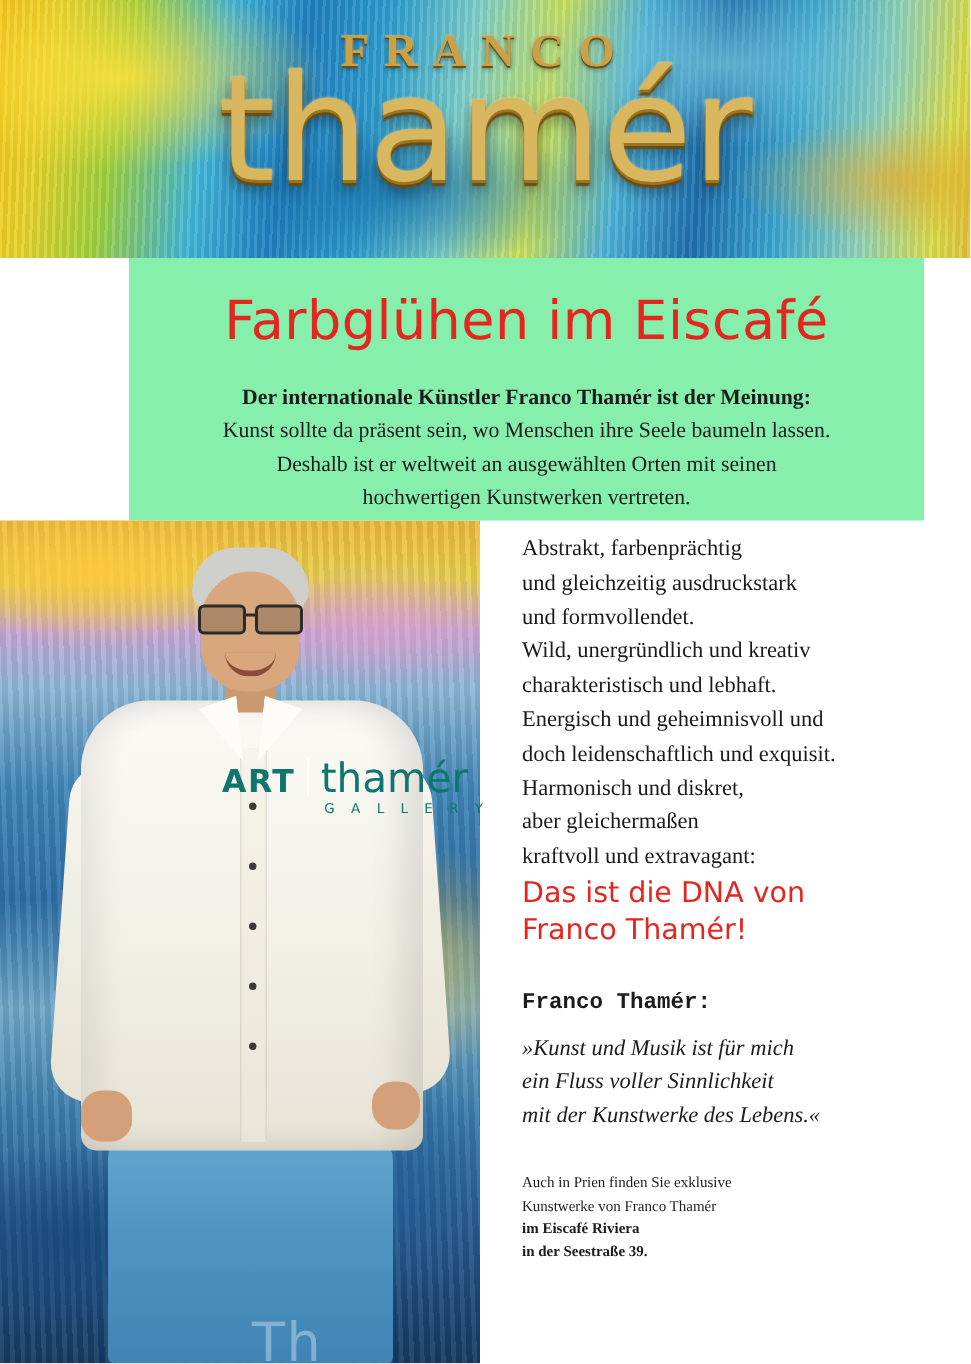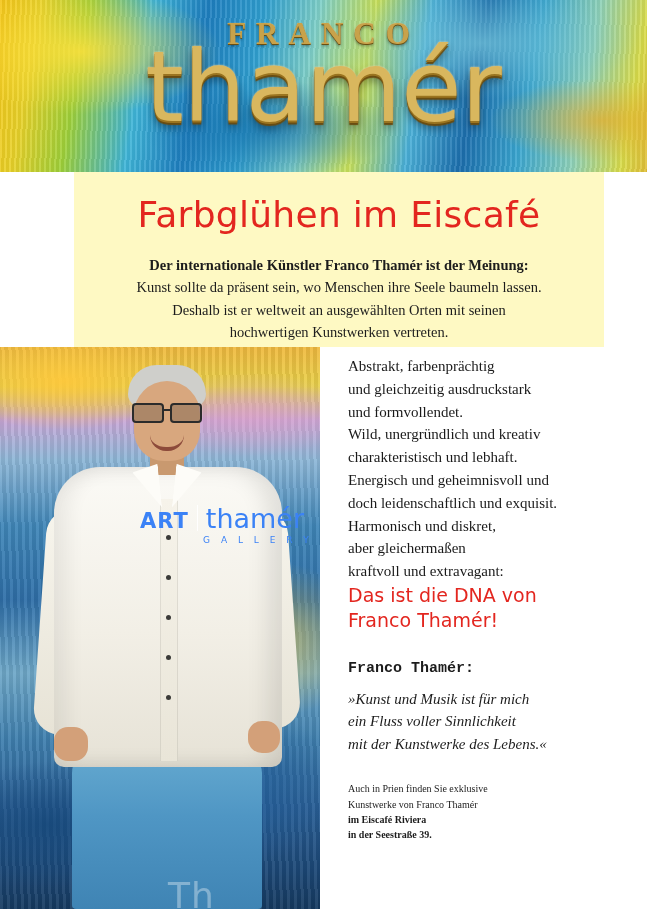--- a/index.html
+++ b/index.html
@@ -77,24 +77,24 @@
       0 2px 0 #9a7420,
       0 4px 1px #6a4c10,
       0 6px 10px rgba(0,0,0,0.45),
       0 0 2px #f6e6b6;
     z-index: 3;
   }
 
   
   .title-panel {
     position: absolute;
-    left: 74px; top: 172px;
+    left: 86px; top: 172px;
     width: 530px;
     height: 175px;
-    background: #fef9c3;
+    background: #86efac;
     z-index: 4;
   }
   .headline {
     position: absolute;
     left: 0; top: 22px;
     width: 530px;
     text-align: center;
     font-family: "DejaVu Sans", sans-serif;
     font-weight: 400;
     font-size: 36px;
@@ -229,25 +229,25 @@
     background: #d3a079; border-radius: 14px;
   }
   .fig-hand-r {
     position: absolute; left: 238px; top: 362px; width: 32px; height: 32px;
     background: #d3a079; border-radius: 14px;
   }
 
   
   .gallery-logo {
     position: absolute;
-    left: 140px; top: 502px;
+    left: 148px; top: 502px;
     width: 178px;
-    color: #3b82f6;
+    color: #0f766e;
     z-index: 5;
-    text-align: center;
+    text-align: right;
   }
   .gallery-logo .row1 {
     display: flex;
     align-items: baseline;
     gap: 8px;
   }
   .gallery-logo .art {
     font-family: "DejaVu Sans", sans-serif;
     font-weight: 700;
     font-size: 21px;

